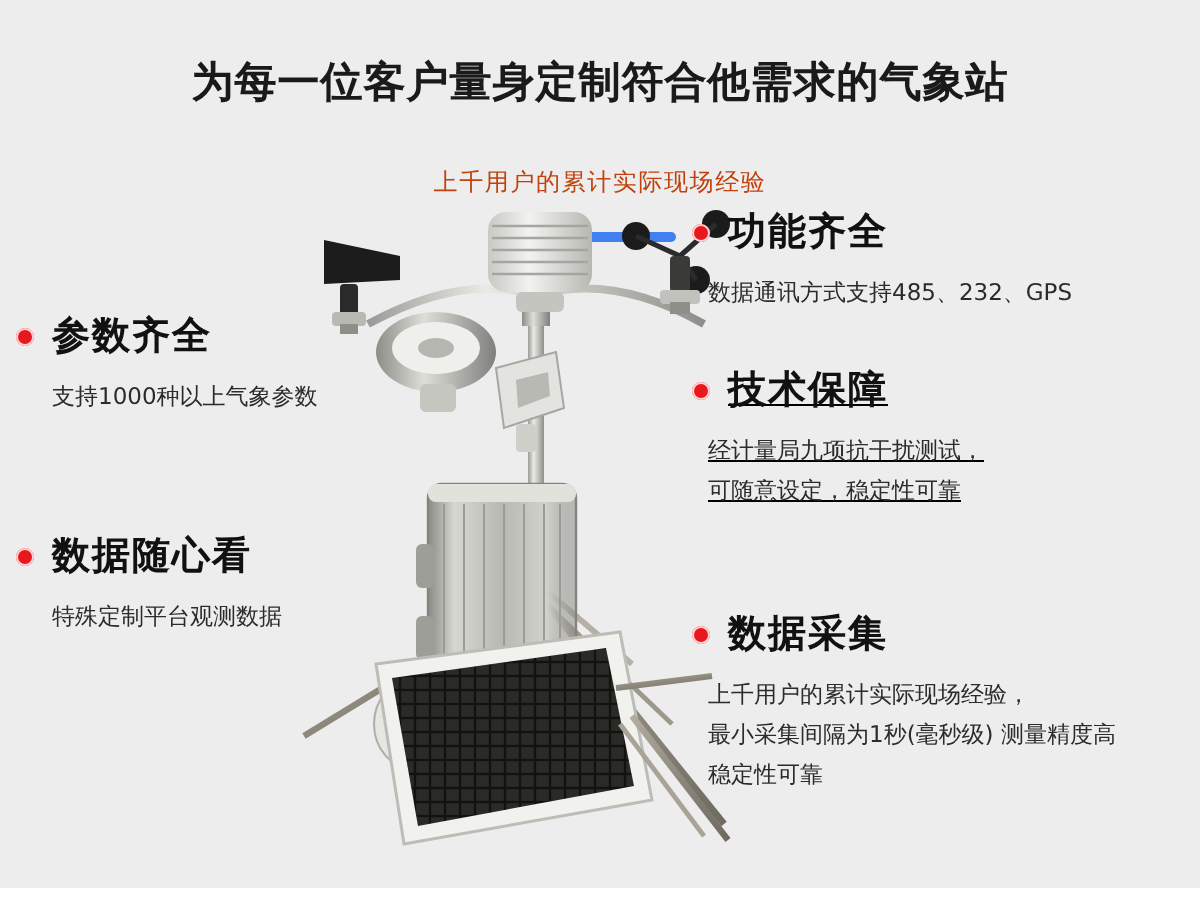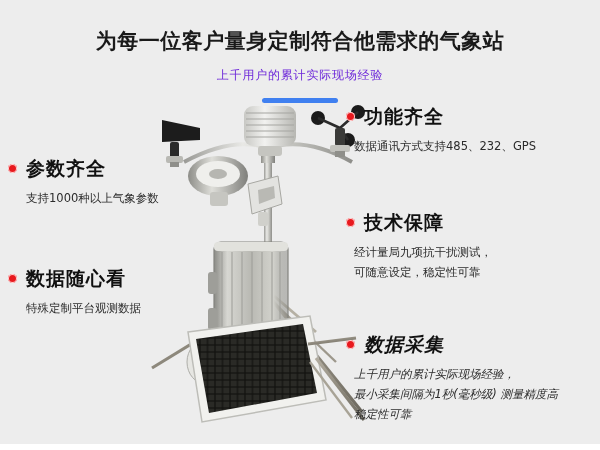--- a/index.html
+++ b/index.html
@@ -40,24 +40,24 @@
   .main-title {
     margin: 0;
     padding-top: 18px;
     font-size: 21px;
     font-weight: bold;
     color: #1a1a1a;
     letter-spacing: 0.5px;
     line-height: 1.2;
   }
   .sub-title {
-    margin: 0;
+    margin: 16px;
     padding-top: 13px;
     font-size: 12px;
-    color: #6d28d9;
+    color: #c2410c;
     letter-spacing: 0.8px;
   }
   .divider {
     margin: 14px auto 0 auto;
     width: 76px;
     height: 5px;
     border-radius: 3px;
     background: #4080f0;
   }
 
@@ -98,22 +98,22 @@
     line-height: 1.75;
     white-space: nowrap;
   }
   .col-left .feature-desc  { padding-left: 18px; }
   .col-right .feature-desc { padding-left: 8px; }
 
   .col-left  .f0 { margin-top: 0px; }
   .col-left  .f1 { margin-top: 52px; }
   .col-left  .f2 { margin-top: 60px; }
   .col-right .f0 { margin-top: 0px; }
-  .col-right .f1 { margin-top: 56px; }
-  .col-right .f2 { margin-top: 52px; font-style: italic; }
+  .col-right .f1 { margin-top: 29px; text-decoration: underline; }
+  .col-right .f2 { margin-top: 52px; }
 
   
   .station {
     position: absolute;
     left: 140px;
     top: 100px;
     width: 320px;
     height: 350px;
   }
   .station svg { display: block; }

